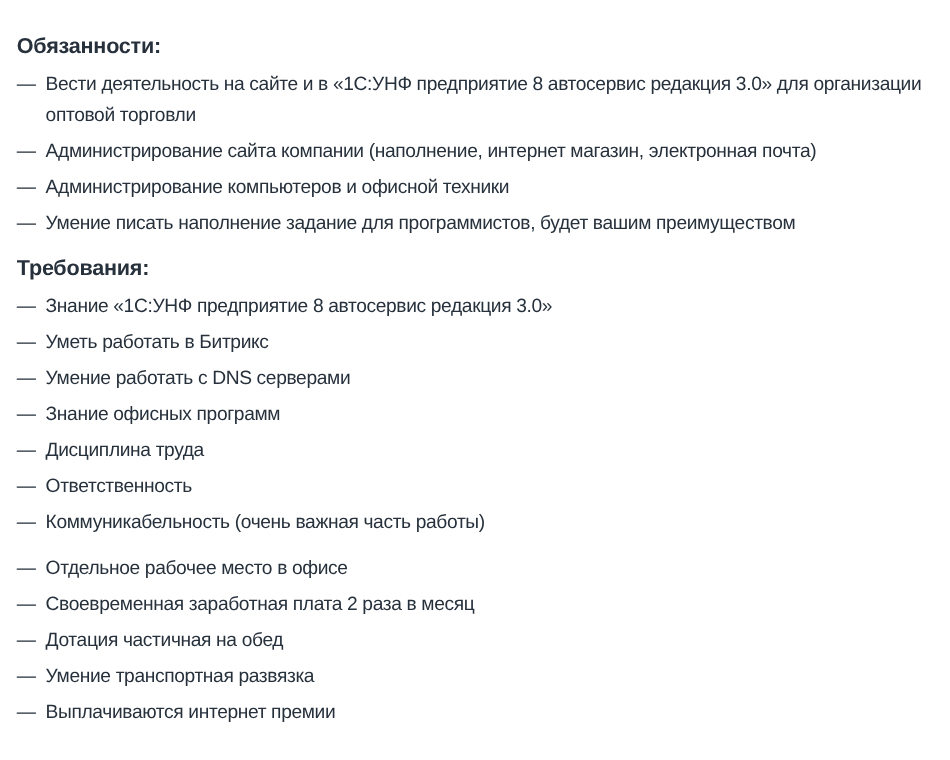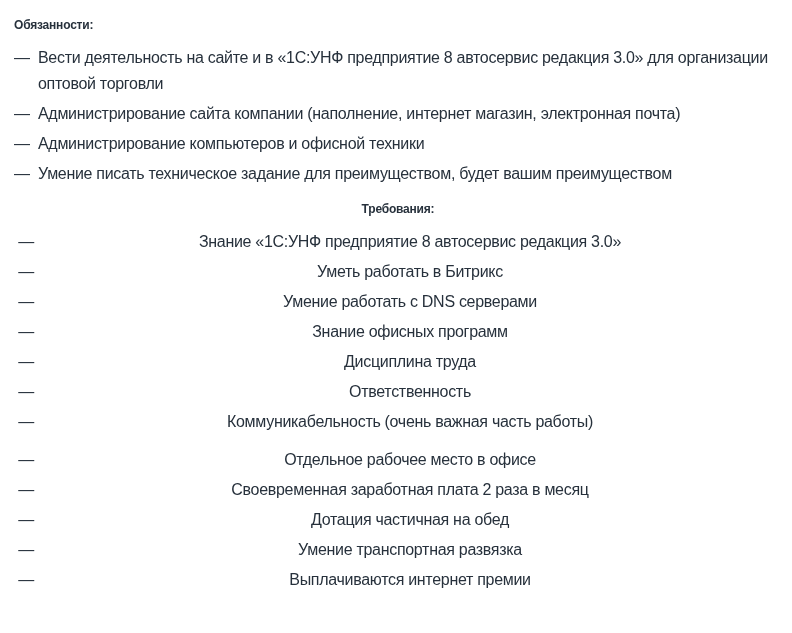--- a/index.html
+++ b/index.html
@@ -10,26 +10,26 @@
   .doc {
     box-sizing: border-box;
     width: 792px;
     min-height: 633px;
     padding: 15px 10px 10px 14px;
     font-family: "Liberation Sans", sans-serif;
     color: #27313c;
     background: #ffffff;
   }
   .section { margin: 0; }
-  .section + .section { margin-top: 12px; text-align: center; }
+  .section + .section { margin-top: 12px; }
   .section-title {
-    font-size: 12px;
+    font-size: 18px;
     font-weight: 700;
     line-height: 20px;
-    margin: 0 0 10px 0;
+    margin: 13px 0 10px 0;
     letter-spacing: -0.2px;
   }
   .item {
     display: flex;
     align-items: flex-start;
     font-size: 16px;
     line-height: 26px;
     letter-spacing: -0.3px;
     margin: 0 0 4px 0;
   }
@@ -54,21 +54,21 @@
     <div class="item">
       <span class="dash">—</span>
       <span class="txt">Администрирование сайта компании (наполнение, интернет магазин, электронная почта)</span>
     </div>
     <div class="item">
       <span class="dash">—</span>
       <span class="txt">Администрирование компьютеров и офисной техники</span>
     </div>
     <div class="item">
       <span class="dash">—</span>
-      <span class="txt">Умение писать техническое задание для преимуществом, будет вашим преимуществом</span>
+      <span class="txt">Умение писать наполнение задание для программистов, будет вашим преимуществом</span>
     </div>
   </div>
 
   <div class="section">
     <h3 class="section-title">Требования:</h3>
     <div class="item">
       <span class="dash">—</span>
       <span class="txt">Знание «1С:УНФ предприятие 8 автосервис редакция 3.0»</span>
     </div>
     <div class="item">

